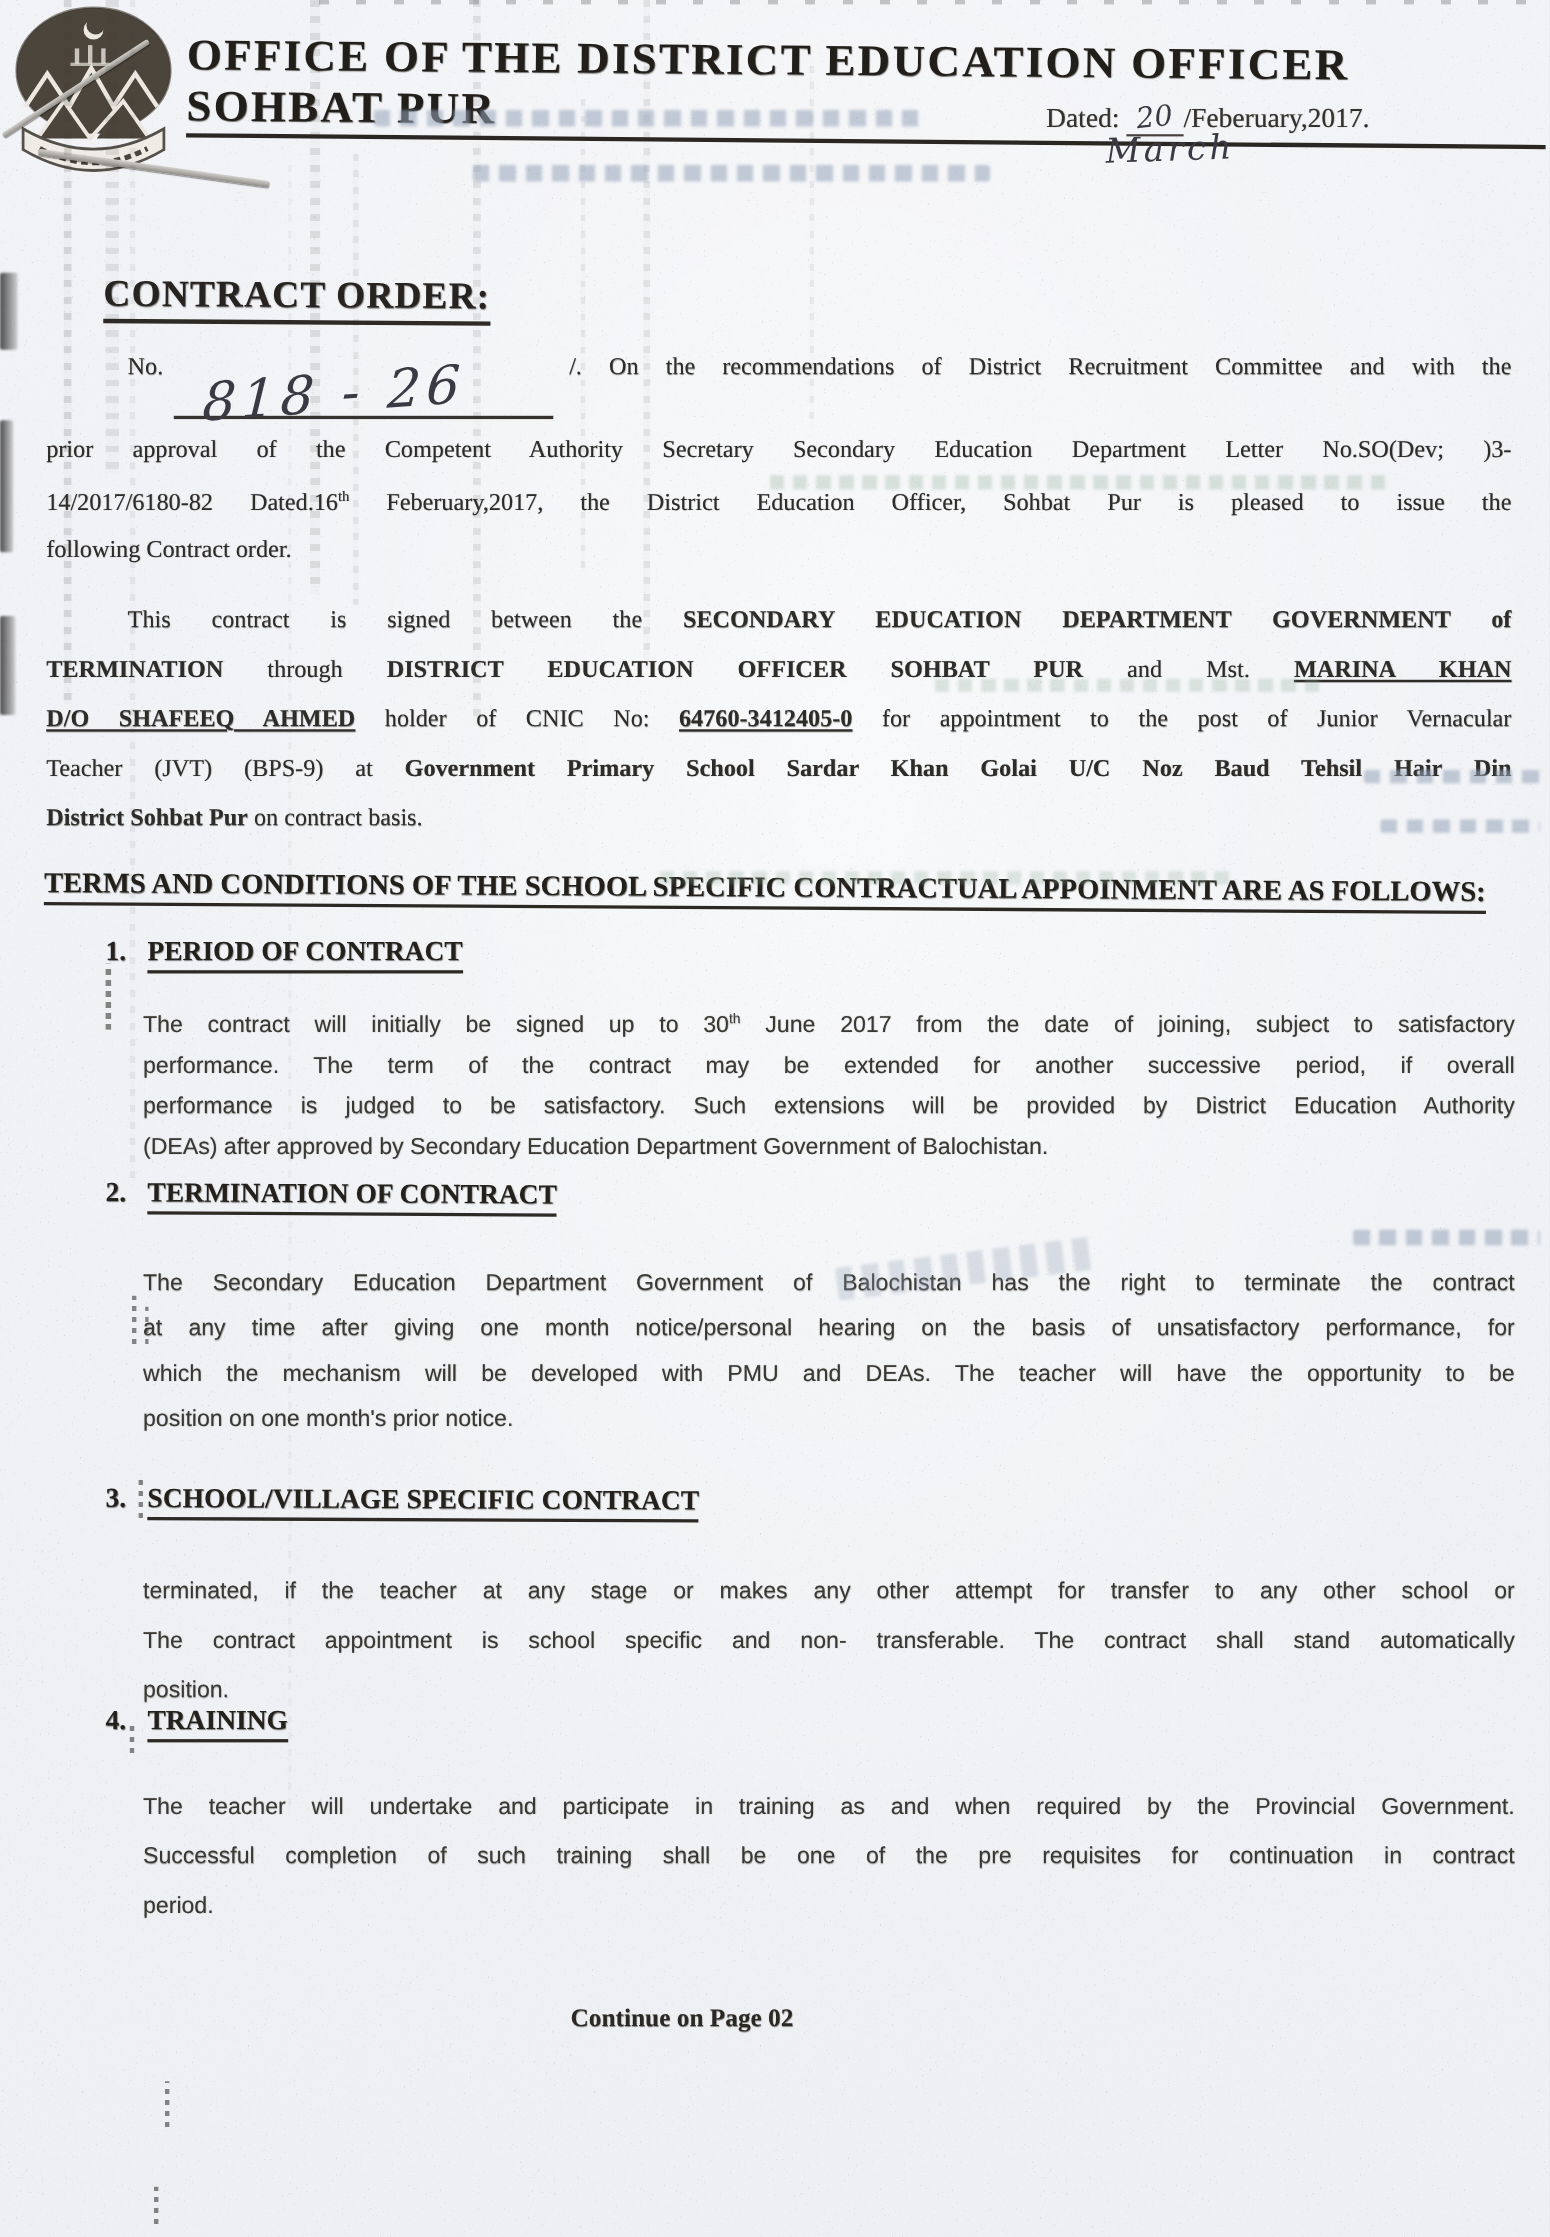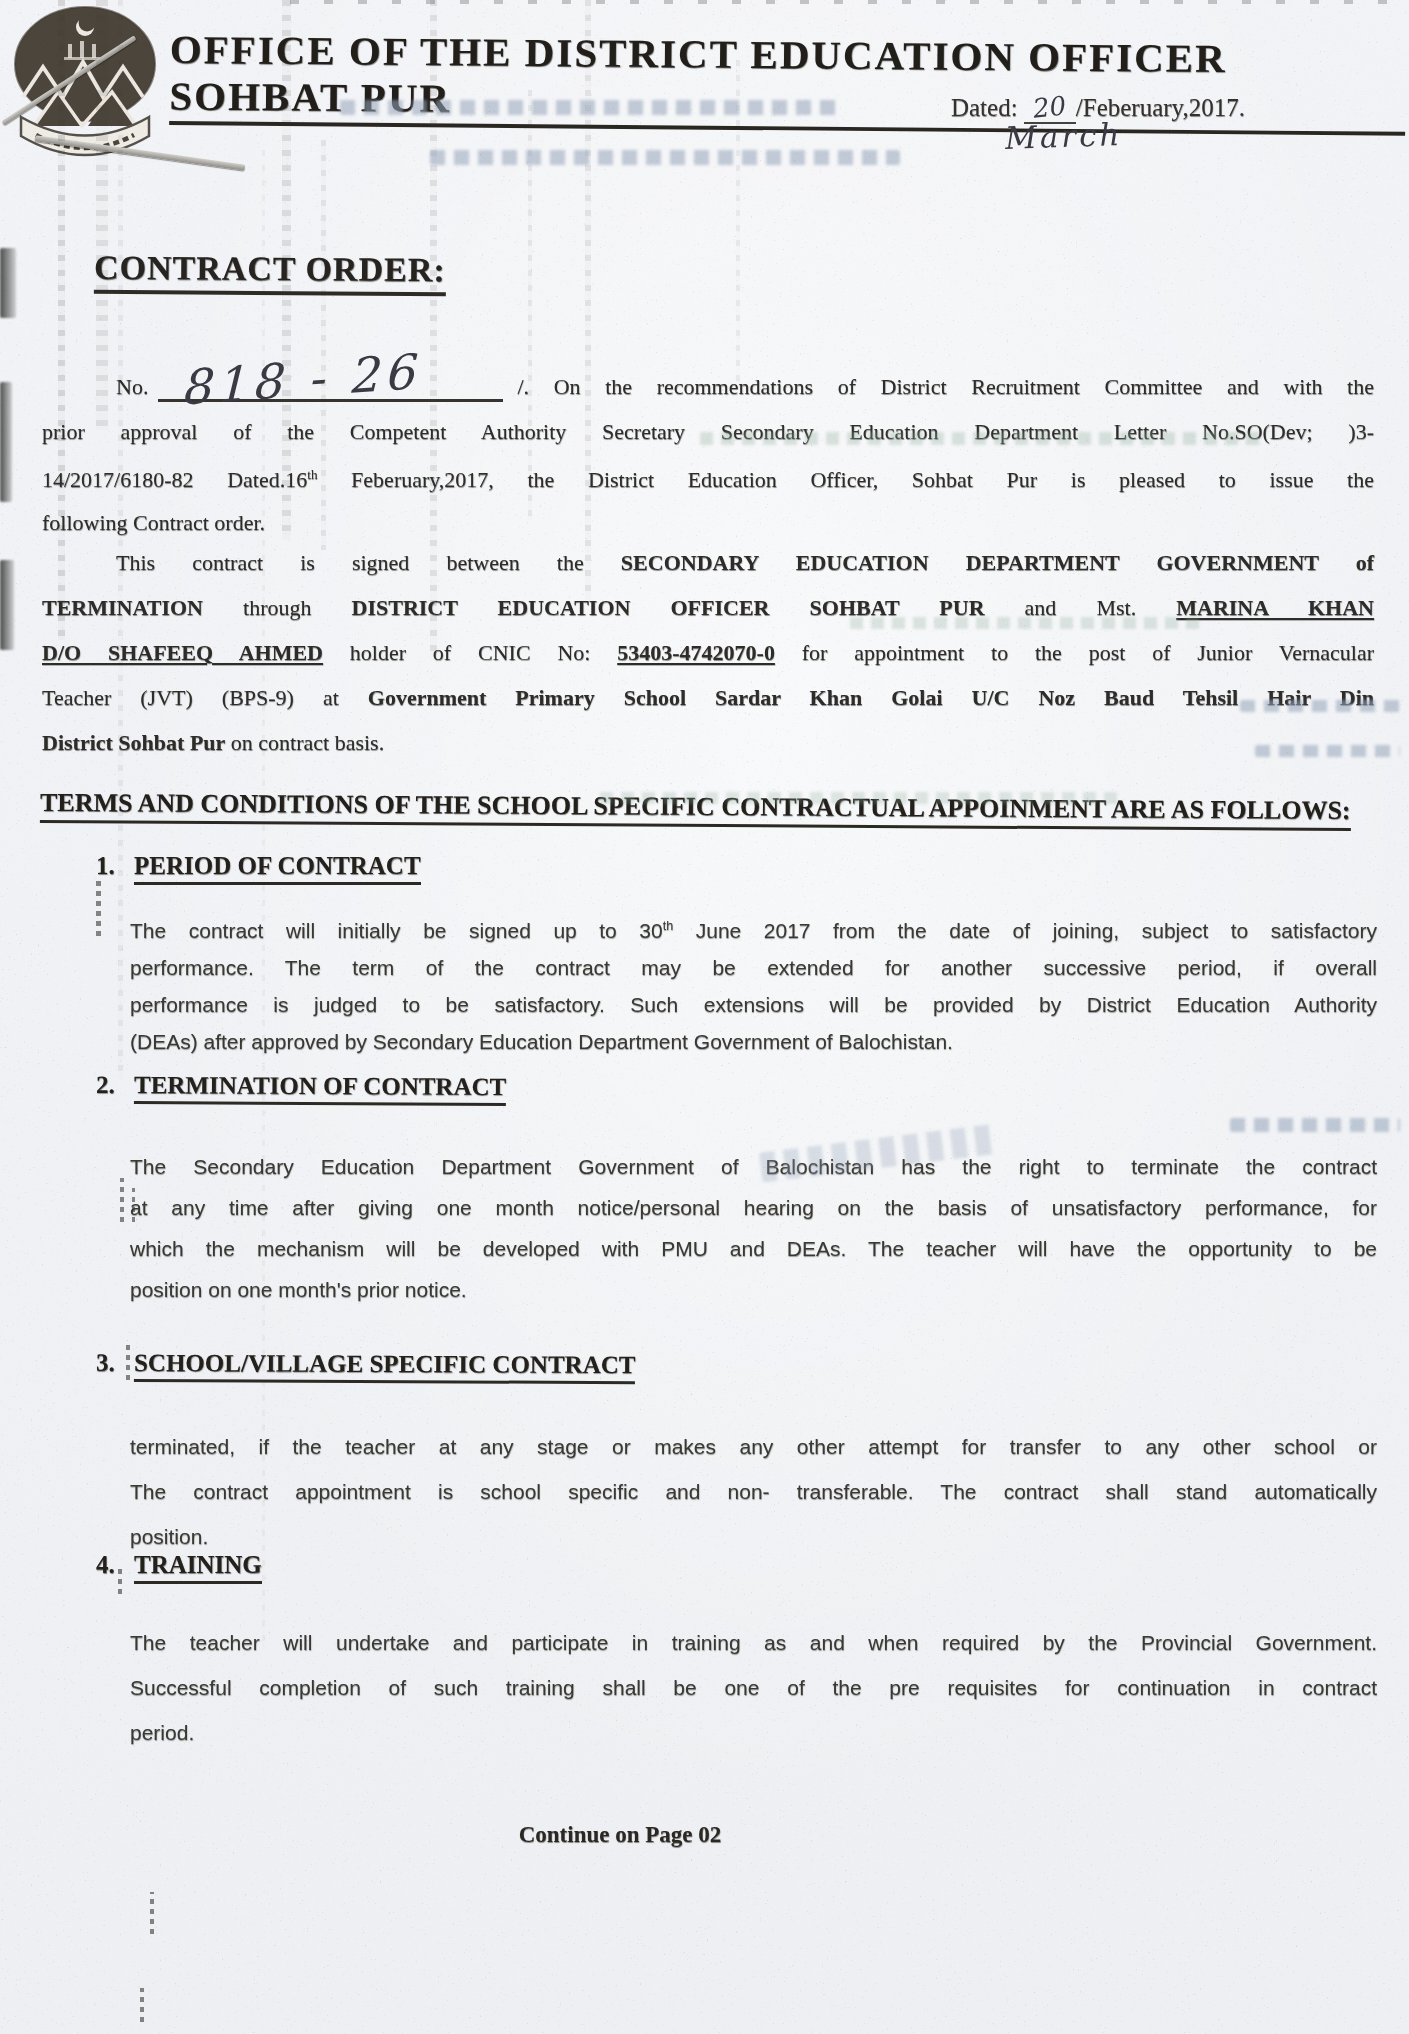--- a/index.html
+++ b/index.html
@@ -35,21 +35,21 @@
   
   .order-heading{
     left:94px;top:250px;font-size:34px;font-weight:bold;letter-spacing:1px;color:#262320;
     transform:rotate(.4deg);text-shadow:0.7px 0.9px 1.1px rgba(30,28,24,.65);
   }
   .order-heading span{border-bottom:4px solid #2e2b26;padding-bottom:3px;display:inline-block;}
 
   
   .para{left:42px;width:1332px;font-size:22px;}
   .para1{top:320px;}
-  .p1-line1{display:flex;align-items:flex-end;height:58px;padding-left:74px;margin-bottom:8px;margin-top:24px;}
+  .p1-line1{display:flex;align-items:flex-start;height:58px;padding-left:74px;margin-bottom:8px;}
   .no-label{white-space:nowrap;padding-bottom:2px;}
   .no-slot{position:relative;width:345px;margin:0 14px 0 10px;border-bottom:3px solid #37342f;height:100%;}
   .hw-number{position:absolute;left:26px;bottom:-8px;font-size:48px;letter-spacing:5px;transform:rotate(-4deg) skewX(-7deg);white-space:nowrap;}
   .p1-rest{flex:1;text-align:justify;text-align-last:justify;padding-bottom:2px;}
   .para1 .tline{line-height:43px;}
   .para2{top:540px;}
   .para2 .tline{line-height:45px;}
   .tline{white-space:normal;}
   .jl{text-align:justify;text-align-last:justify;}
   .ind{text-indent:74px;}
@@ -136,21 +136,21 @@
     <div>
         <div class="tline jl"><span>prior approval of the Competent Authority Secretary Secondary Education Department Letter No.SO(Dev; )3-</span></div>
         <div class="tline jl"><span>14/2017/6180-82  Dated.16</span><sup>th</sup><span> Feberuary,2017, the District Education Officer, Sohbat Pur is pleased to issue the</span></div>
         <div class="tline"><span>following Contract order.</span></div>
       </div>
   </div>
 
   <div class="abs para para2">
       <div class="tline jl ind"><span>This contract is signed between the </span><span class="b">SECONDARY EDUCATION DEPARTMENT GOVERNMENT</span><span class="b"> of</span></div>
       <div class="tline jl"><span class="b">TERMINATION</span><span> through </span><span class="b">DISTRICT EDUCATION OFFICER SOHBAT PUR</span><span> and Mst. </span><span class="b u">MARINA KHAN</span></div>
-      <div class="tline jl"><span class="b u">D/O SHAFEEQ AHMED</span><span> holder of CNIC No: </span><span class="b u">53403-4742070-0</span><span> for appointment to the post of Junior Vernacular</span></div>
+      <div class="tline jl"><span class="b u">D/O SHAFEEQ AHMED</span><span> holder of CNIC No: </span><span class="b u">64760-3412405-0</span><span> for appointment to the post of Junior Vernacular</span></div>
       <div class="tline jl"><span>Teacher (JVT) (BPS-9) at </span><span class="b">Government Primary School Sardar Khan Golai  U/C Noz Baud Tehsil Hair Din</span></div>
       <div class="tline"><span class="b">District Sohbat Pur</span><span> on contract basis.</span></div>
     </div>
 
   <div class="abs terms-heading">
     <span>TERMS AND CONDITIONS OF THE SCHOOL SPECIFIC CONTRACTUAL APPOINMENT ARE AS FOLLOWS:</span>
   </div>
 
   <div class="abs section-head sh1">
     <span class="sec-num">1.</span><span class="sec-title">PERIOD OF CONTRACT</span>

